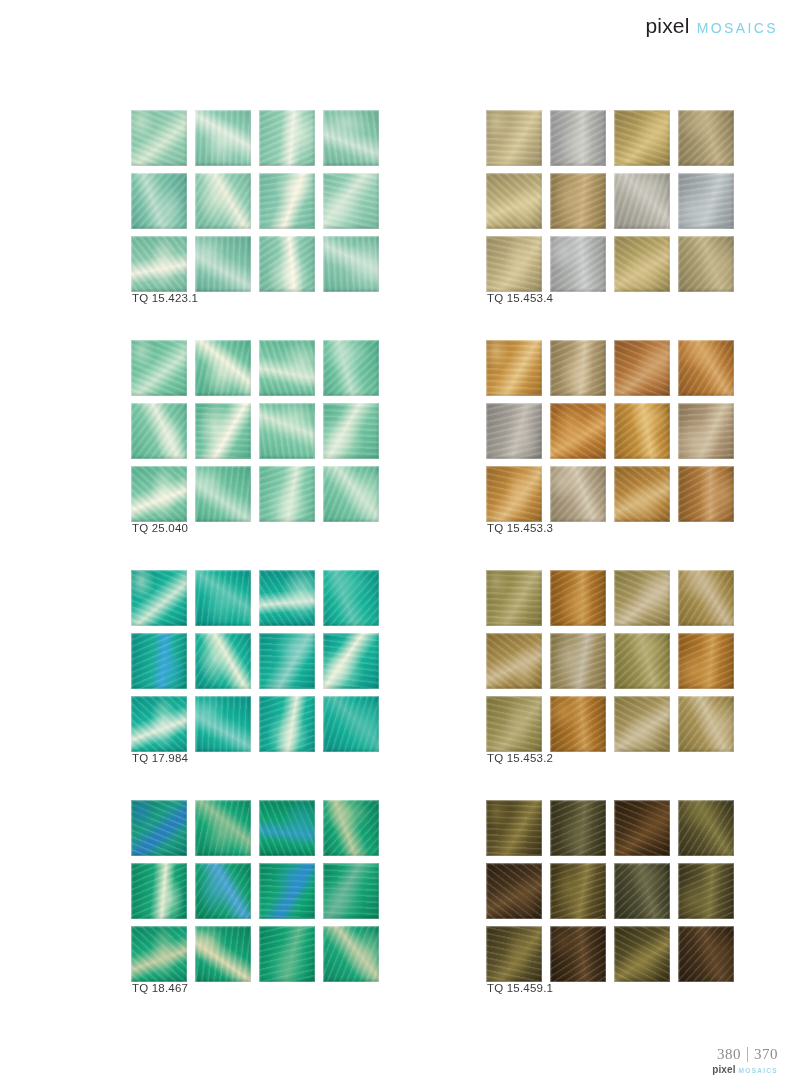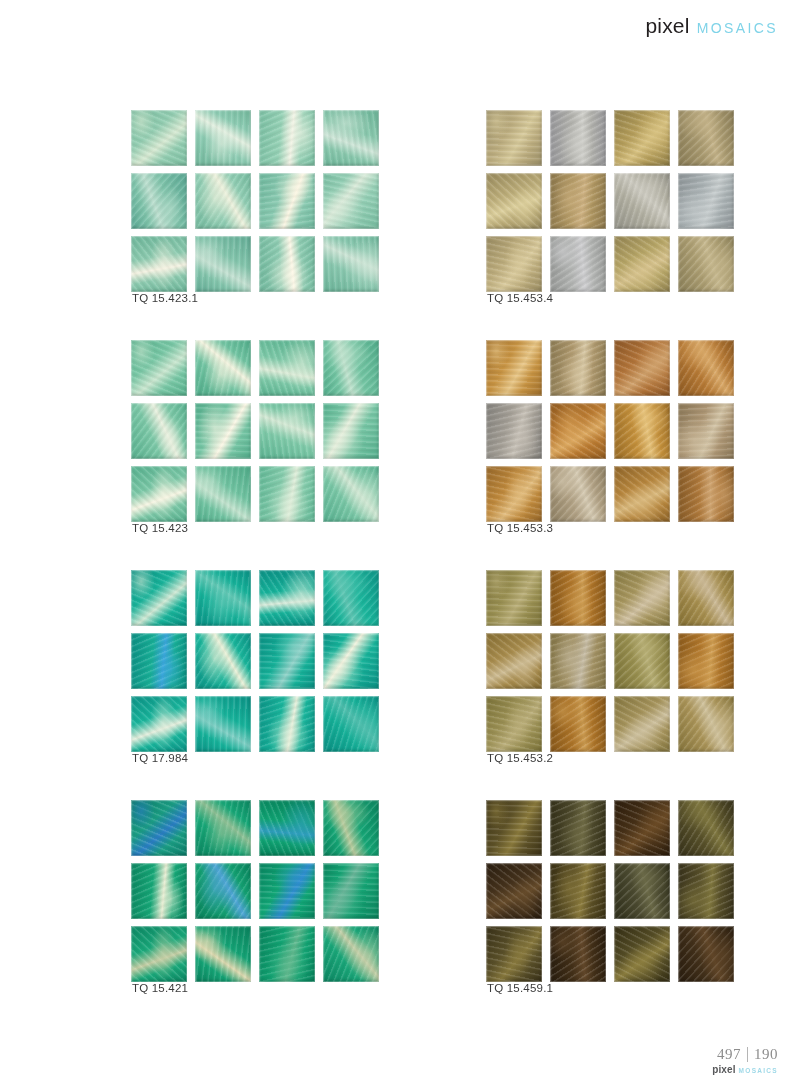--- a/index.html
+++ b/index.html
@@ -359,21 +359,21 @@
           <div class="sheen" style="background: radial-gradient(52% 57% at 52% 70%, rgb(223, 238, 218) 0%, rgba(255, 255, 255, 0) 72%); opacity: 0.62;"></div>
           <div class="sheen" style="box-shadow: rgba(255, 255, 255, 0.22) 0px 0px 0px 1px inset, rgba(255, 255, 255, 0.3) 1px 1px 2px inset, rgba(0, 0, 0, 0.16) -1px -2px 3px inset;"></div>
         </div>
         <div class="tile" style="background: rgb(122, 200, 167);">
           <div class="sheen" style="background: linear-gradient(50deg, rgb(87, 177, 144) 0%, rgb(122, 200, 167) 38%, rgb(208, 231, 211) 58%, rgb(122, 200, 167) 74%, rgb(87, 177, 144) 100%);"></div>
           <div class="sheen" style="background: repeating-linear-gradient(112deg, rgba(255, 255, 255, 0.16) 0px, rgba(255, 255, 255, 0.16) 1px, rgba(255, 255, 255, 0) 2px, rgba(0, 0, 0, 0.07) 4px, rgba(255, 255, 255, 0) 6px); opacity: 0.75;"></div>
           <div class="sheen" style="background: radial-gradient(61% 68% at 81% 51%, rgb(208, 231, 211) 0%, rgba(255, 255, 255, 0) 72%); opacity: 0.62;"></div>
           <div class="sheen" style="box-shadow: rgba(255, 255, 255, 0.22) 0px 0px 0px 1px inset, rgba(255, 255, 255, 0.3) 1px 1px 2px inset, rgba(0, 0, 0, 0.16) -1px -2px 3px inset;"></div>
         </div>
       </div>
-      <div class="product-label">TQ 15.423</div>
+      <div class="product-label">TQ 25.040</div>
     </div>
     <div class="product">
       <div class="tile-grid">
         <div class="tile" style="background: rgb(200, 148, 67);">
           <div class="sheen" style="background: linear-gradient(120deg, rgb(160, 111, 43) 0%, rgb(200, 148, 67) 38%, rgb(231, 197, 133) 58%, rgb(200, 148, 67) 74%, rgb(160, 111, 43) 100%);"></div>
           <div class="sheen" style="background: repeating-linear-gradient(182deg, rgba(255, 255, 255, 0.16) 0px, rgba(255, 255, 255, 0.16) 1px, rgba(255, 255, 255, 0) 2px, rgba(0, 0, 0, 0.07) 4px, rgba(255, 255, 255, 0) 6px); opacity: 0.75;"></div>
           <div class="sheen" style="background: radial-gradient(34% 46% at 18% 20%, rgb(231, 197, 133) 0%, rgba(255, 255, 255, 0) 72%); opacity: 0.62;"></div>
           <div class="sheen" style="box-shadow: rgba(255, 255, 255, 0.22) 0px 0px 0px 1px inset, rgba(255, 255, 255, 0.3) 1px 1px 2px inset, rgba(0, 0, 0, 0.16) -1px -2px 3px inset;"></div>
         </div>
         <div class="tile" style="background: rgb(176, 154, 111);">
@@ -667,21 +667,21 @@
           <div class="sheen" style="background: radial-gradient(52% 57% at 52% 70%, rgb(95, 185, 142) 0%, rgba(255, 255, 255, 0) 72%); opacity: 0.62;"></div>
           <div class="sheen" style="box-shadow: rgba(255, 255, 255, 0.22) 0px 0px 0px 1px inset, rgba(255, 255, 255, 0.3) 1px 1px 2px inset, rgba(0, 0, 0, 0.16) -1px -2px 3px inset;"></div>
         </div>
         <div class="tile" style="background: rgb(26, 168, 122);">
           <div class="sheen" style="background: linear-gradient(50deg, rgb(13, 135, 99) 0%, rgb(26, 168, 122) 38%, rgb(196, 207, 168) 58%, rgb(26, 168, 122) 74%, rgb(13, 135, 99) 100%);"></div>
           <div class="sheen" style="background: repeating-linear-gradient(112deg, rgba(255, 255, 255, 0.16) 0px, rgba(255, 255, 255, 0.16) 1px, rgba(255, 255, 255, 0) 2px, rgba(0, 0, 0, 0.07) 4px, rgba(255, 255, 255, 0) 6px); opacity: 0.75;"></div>
           <div class="sheen" style="background: radial-gradient(61% 68% at 81% 51%, rgb(196, 207, 168) 0%, rgba(255, 255, 255, 0) 72%); opacity: 0.62;"></div>
           <div class="sheen" style="box-shadow: rgba(255, 255, 255, 0.22) 0px 0px 0px 1px inset, rgba(255, 255, 255, 0.3) 1px 1px 2px inset, rgba(0, 0, 0, 0.16) -1px -2px 3px inset;"></div>
         </div>
       </div>
-      <div class="product-label">TQ 15.421</div>
+      <div class="product-label">TQ 18.467</div>
     </div>
     <div class="product">
       <div class="tile-grid">
         <div class="tile" style="background: rgb(94, 82, 40);">
           <div class="sheen" style="background: linear-gradient(120deg, rgb(59, 50, 22) 0%, rgb(94, 82, 40) 38%, rgb(138, 122, 60) 58%, rgb(94, 82, 40) 74%, rgb(59, 50, 22) 100%);"></div>
           <div class="sheen" style="background: repeating-linear-gradient(182deg, rgba(255, 255, 255, 0.16) 0px, rgba(255, 255, 255, 0.16) 1px, rgba(255, 255, 255, 0) 2px, rgba(0, 0, 0, 0.07) 4px, rgba(255, 255, 255, 0) 6px); opacity: 0.75;"></div>
           <div class="sheen" style="background: radial-gradient(34% 46% at 18% 20%, rgb(138, 122, 60) 0%, rgba(255, 255, 255, 0) 72%); opacity: 0.62;"></div>
           <div class="sheen" style="box-shadow: rgba(255, 255, 255, 0.22) 0px 0px 0px 1px inset, rgba(255, 255, 255, 0.3) 1px 1px 2px inset, rgba(0, 0, 0, 0.16) -1px -2px 3px inset;"></div>
         </div>
         <div class="tile" style="background: rgb(78, 74, 44);">
@@ -750,21 +750,21 @@
           <div class="sheen" style="background: radial-gradient(61% 68% at 81% 51%, rgb(97, 70, 40) 0%, rgba(255, 255, 255, 0) 72%); opacity: 0.62;"></div>
           <div class="sheen" style="box-shadow: rgba(255, 255, 255, 0.22) 0px 0px 0px 1px inset, rgba(255, 255, 255, 0.3) 1px 1px 2px inset, rgba(0, 0, 0, 0.16) -1px -2px 3px inset;"></div>
         </div>
       </div>
       <div class="product-label">TQ 15.459.1</div>
     </div>
   </div>
 
 <div class="page-footer">
   <div class="folio">
-    <span>497</span>
+    <span>380</span>
     <span class="rule"></span>
-    <span>190</span>
+    <span>370</span>
   </div>
   <div class="footer-brand">
     <span class="footer-pixel">pixel</span>
     <span class="footer-mosaics">MOSAICS</span>
   </div>
 </div>
 
 </body></html>

